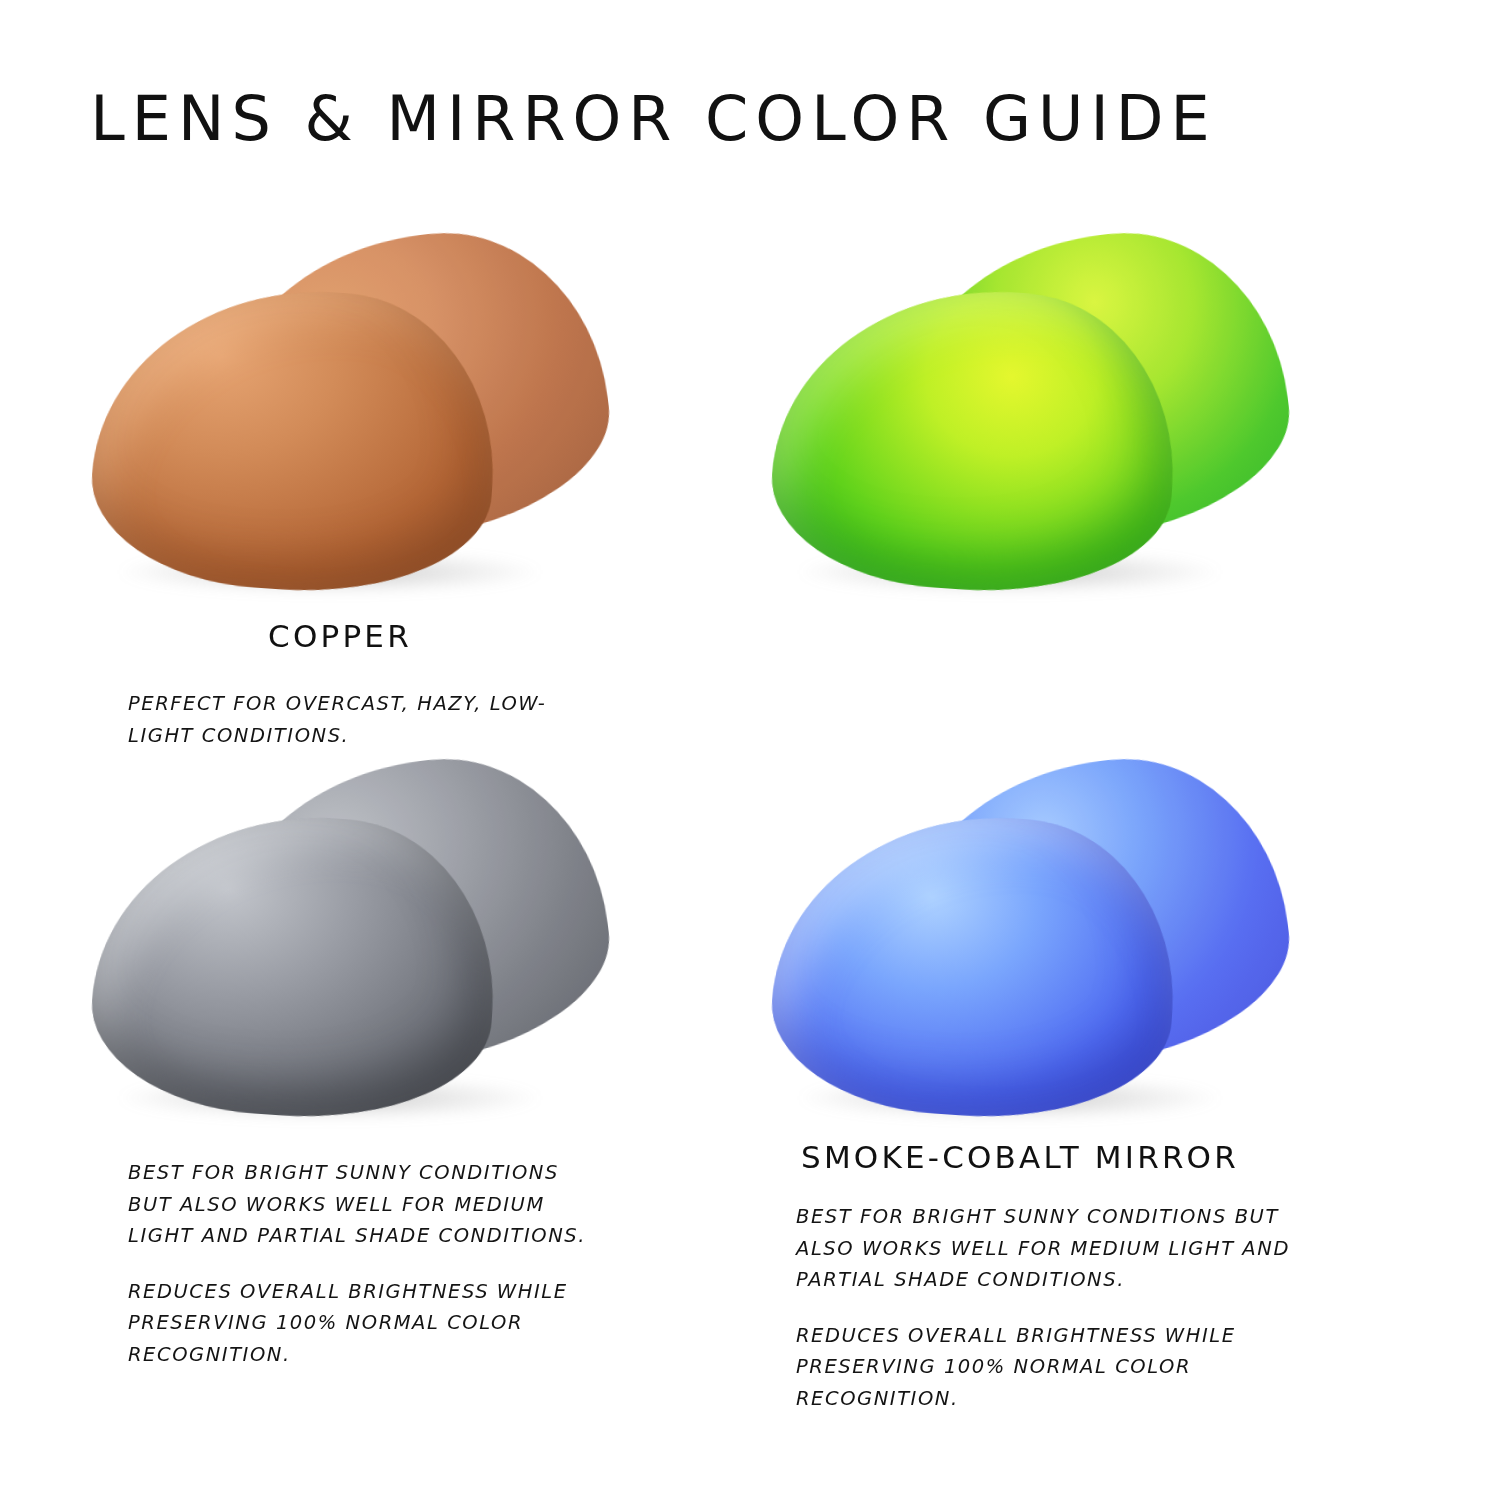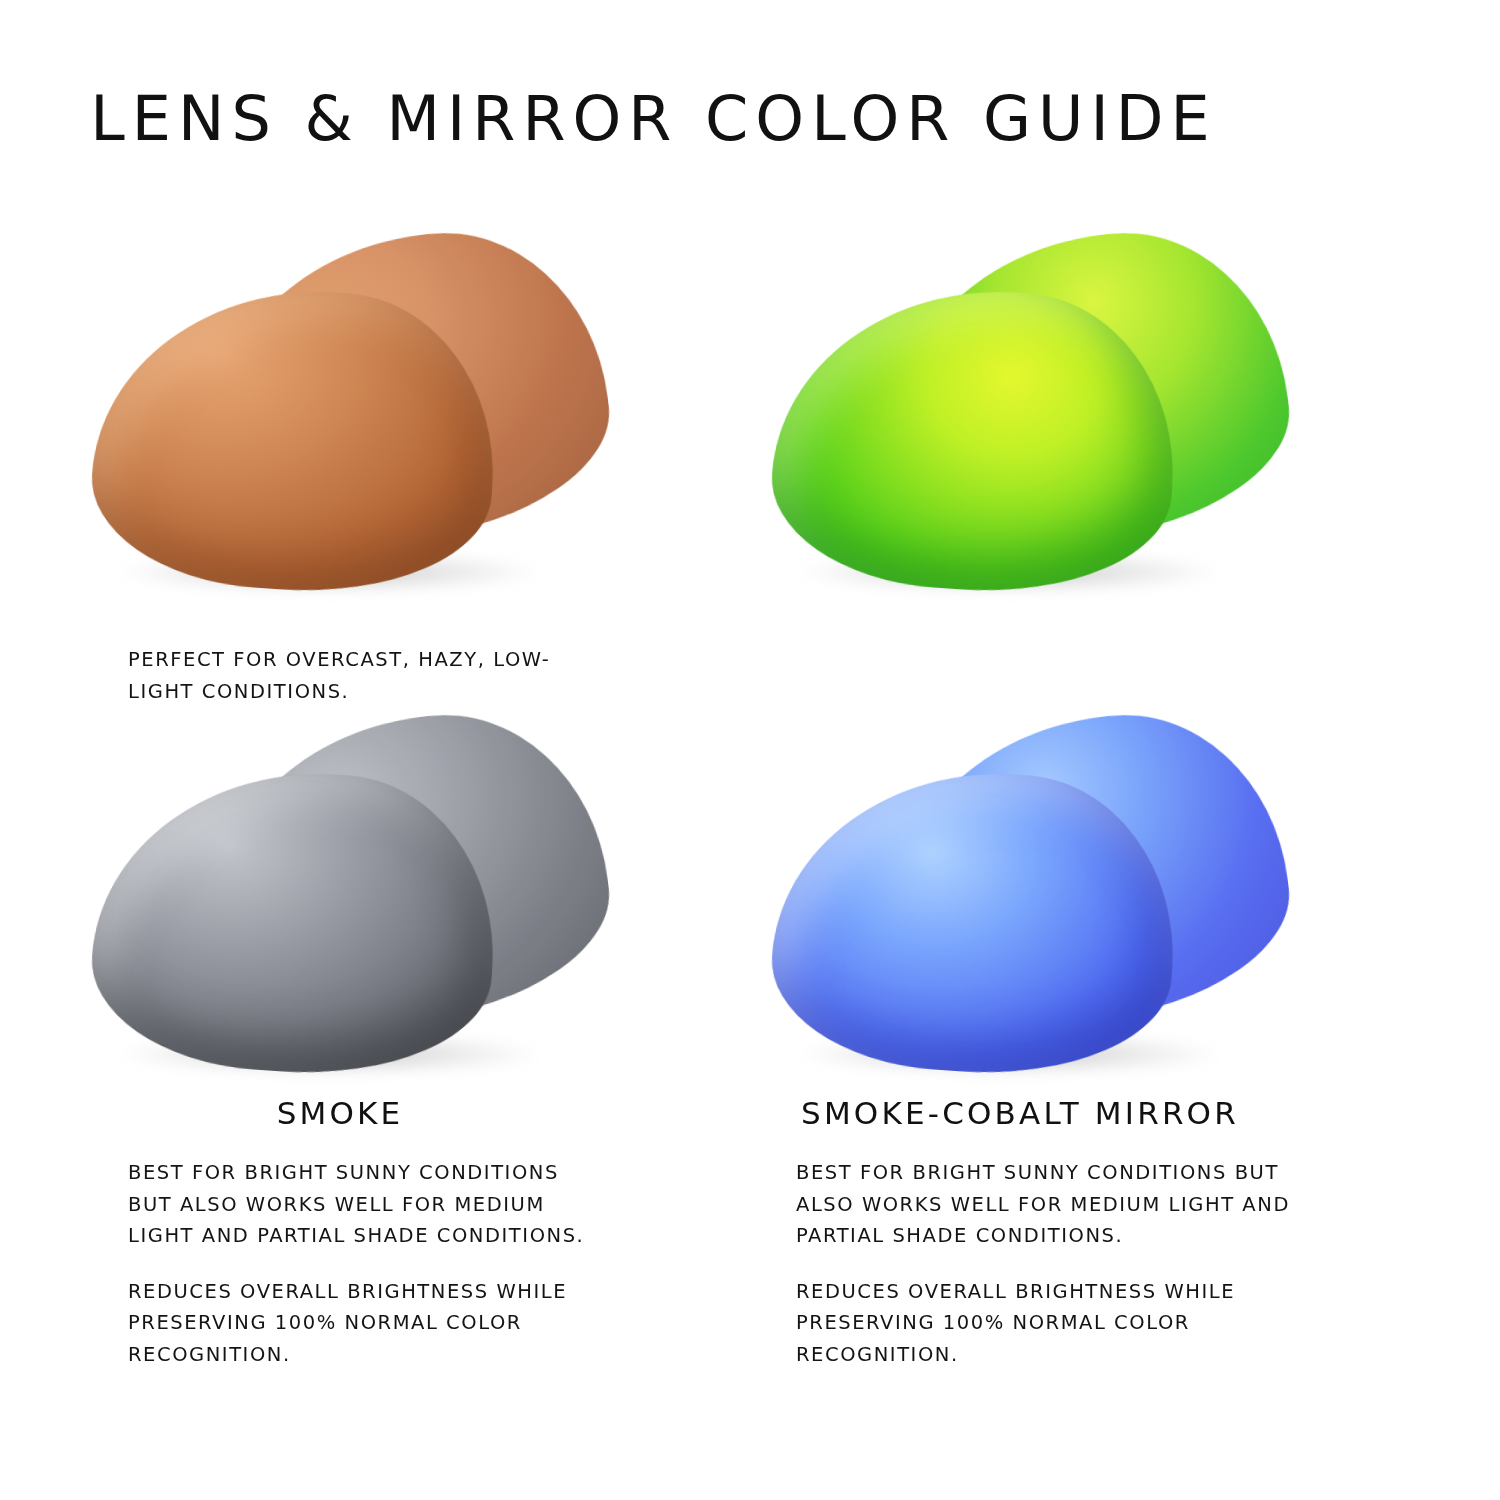--- a/index.html
+++ b/index.html
@@ -131,20 +131,21 @@
     text-transform: uppercase;
     margin-top: 8px;
     color: #111111;
     white-space: nowrap;
   }
   .desc {
     margin: 34px auto 0 auto;
     max-width: 540px;
     padding-left: 58px;
     box-sizing: border-box;
+    font-style: italic;
   }
   .desc p {
     font-size: 19.5px;
     letter-spacing: 1.55px;
     line-height: 1.62;
     text-transform: uppercase;
     color: #141414;
     margin: 0 0 24px 0;
   }
   .desc p:last-child { margin-bottom: 0; }
@@ -163,20 +164,21 @@
   <div class="grid">
 
     <div class="cell left">
       <div class="lens-art">
         <div class="lens-stack">
           <div class="shadow"></div>
           <div class="lens back copper-back"></div>
           <div class="lens front copper-front"></div>
         </div>
       </div>
+      <div class="lens-name">Copper</div>
       <div class="desc">
         <p>Perfect for overcast, hazy, low-light conditions.</p>
       </div>
     </div>
 
     <div class="cell right">
       <div class="lens-art">
         <div class="lens-stack">
           <div class="shadow"></div>
           <div class="lens back chart-back"></div>
@@ -186,21 +188,20 @@
     </div>
 
     <div class="cell left row2">
       <div class="lens-art">
         <div class="lens-stack">
           <div class="shadow"></div>
           <div class="lens back smoke-back"></div>
           <div class="lens front smoke-front"></div>
         </div>
       </div>
-      <div class="lens-name">Smoke</div>
       <div class="desc">
         <p>Best for bright sunny conditions but also works well for medium light and partial shade conditions.</p>
         <p>Reduces overall brightness while preserving 100% normal color recognition.</p>
       </div>
     </div>
 
     <div class="cell right row2">
       <div class="lens-art">
         <div class="lens-stack">
           <div class="shadow"></div>

